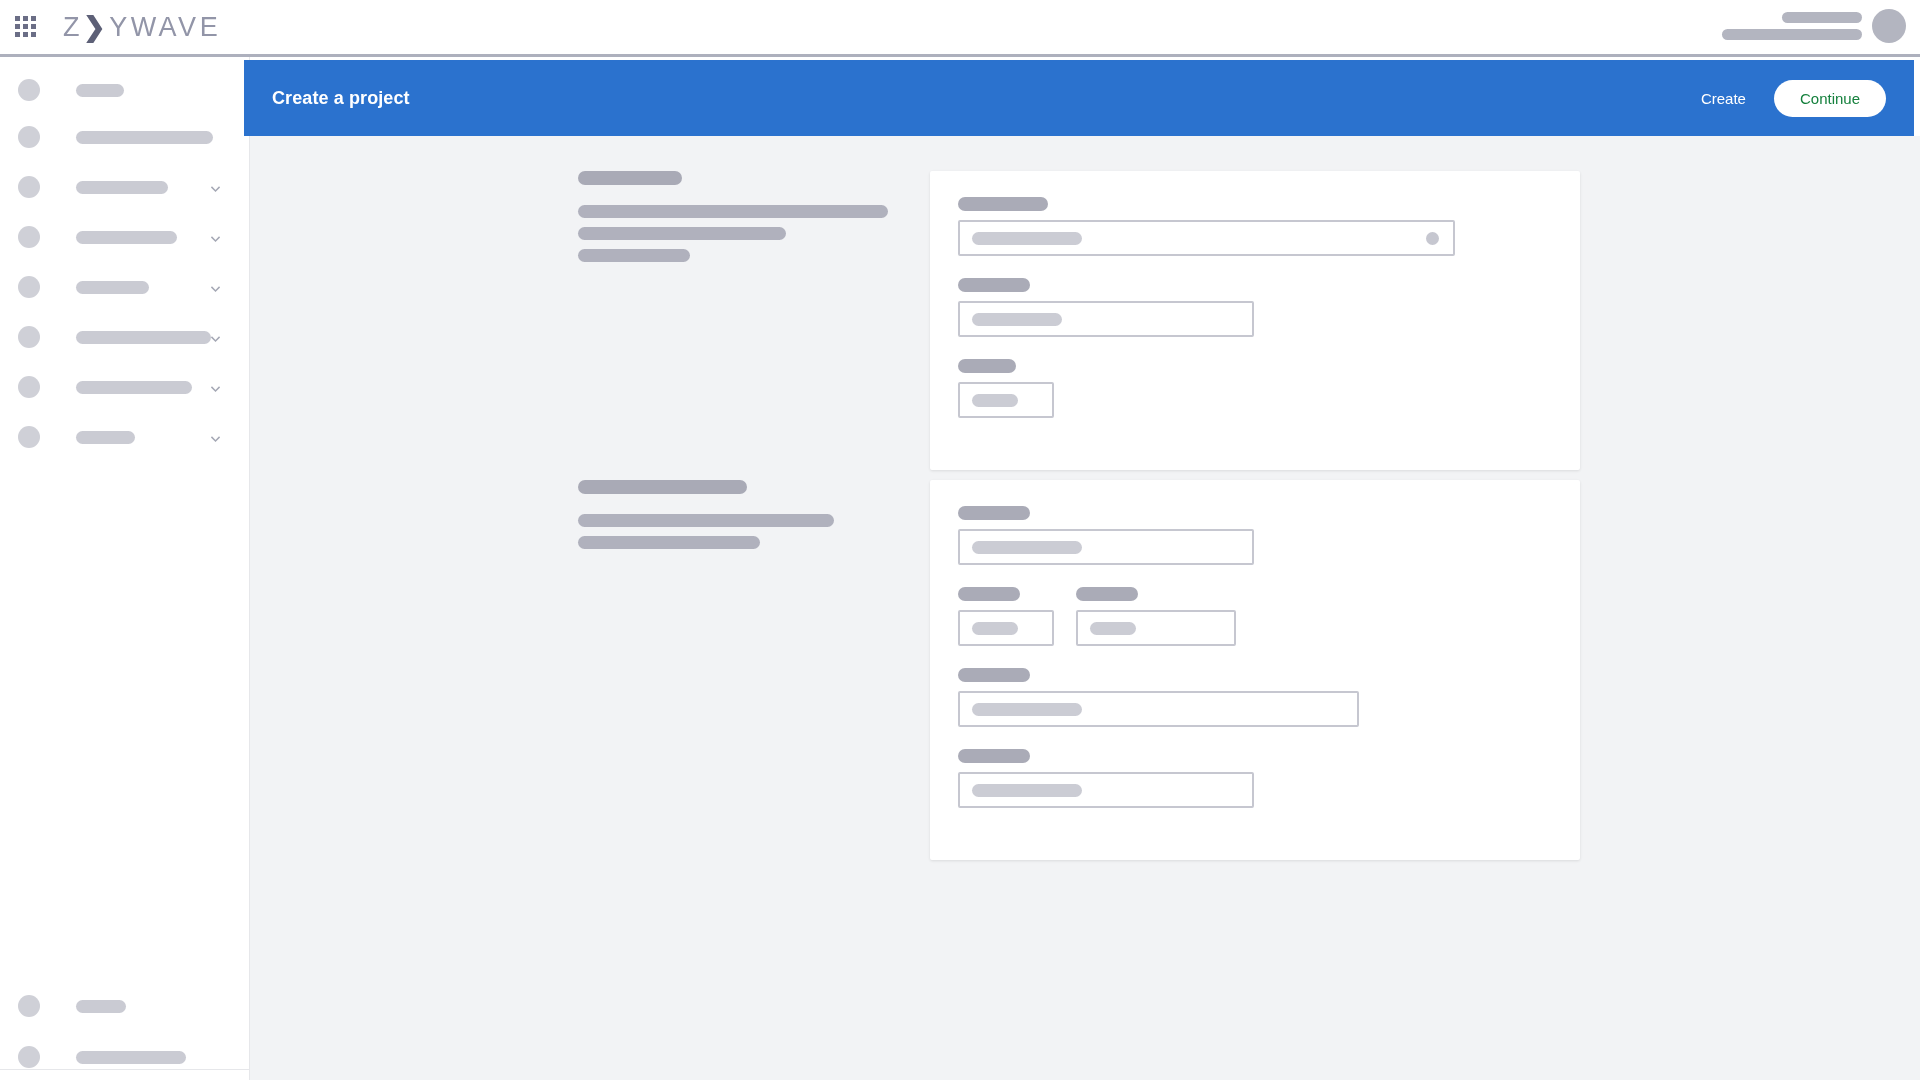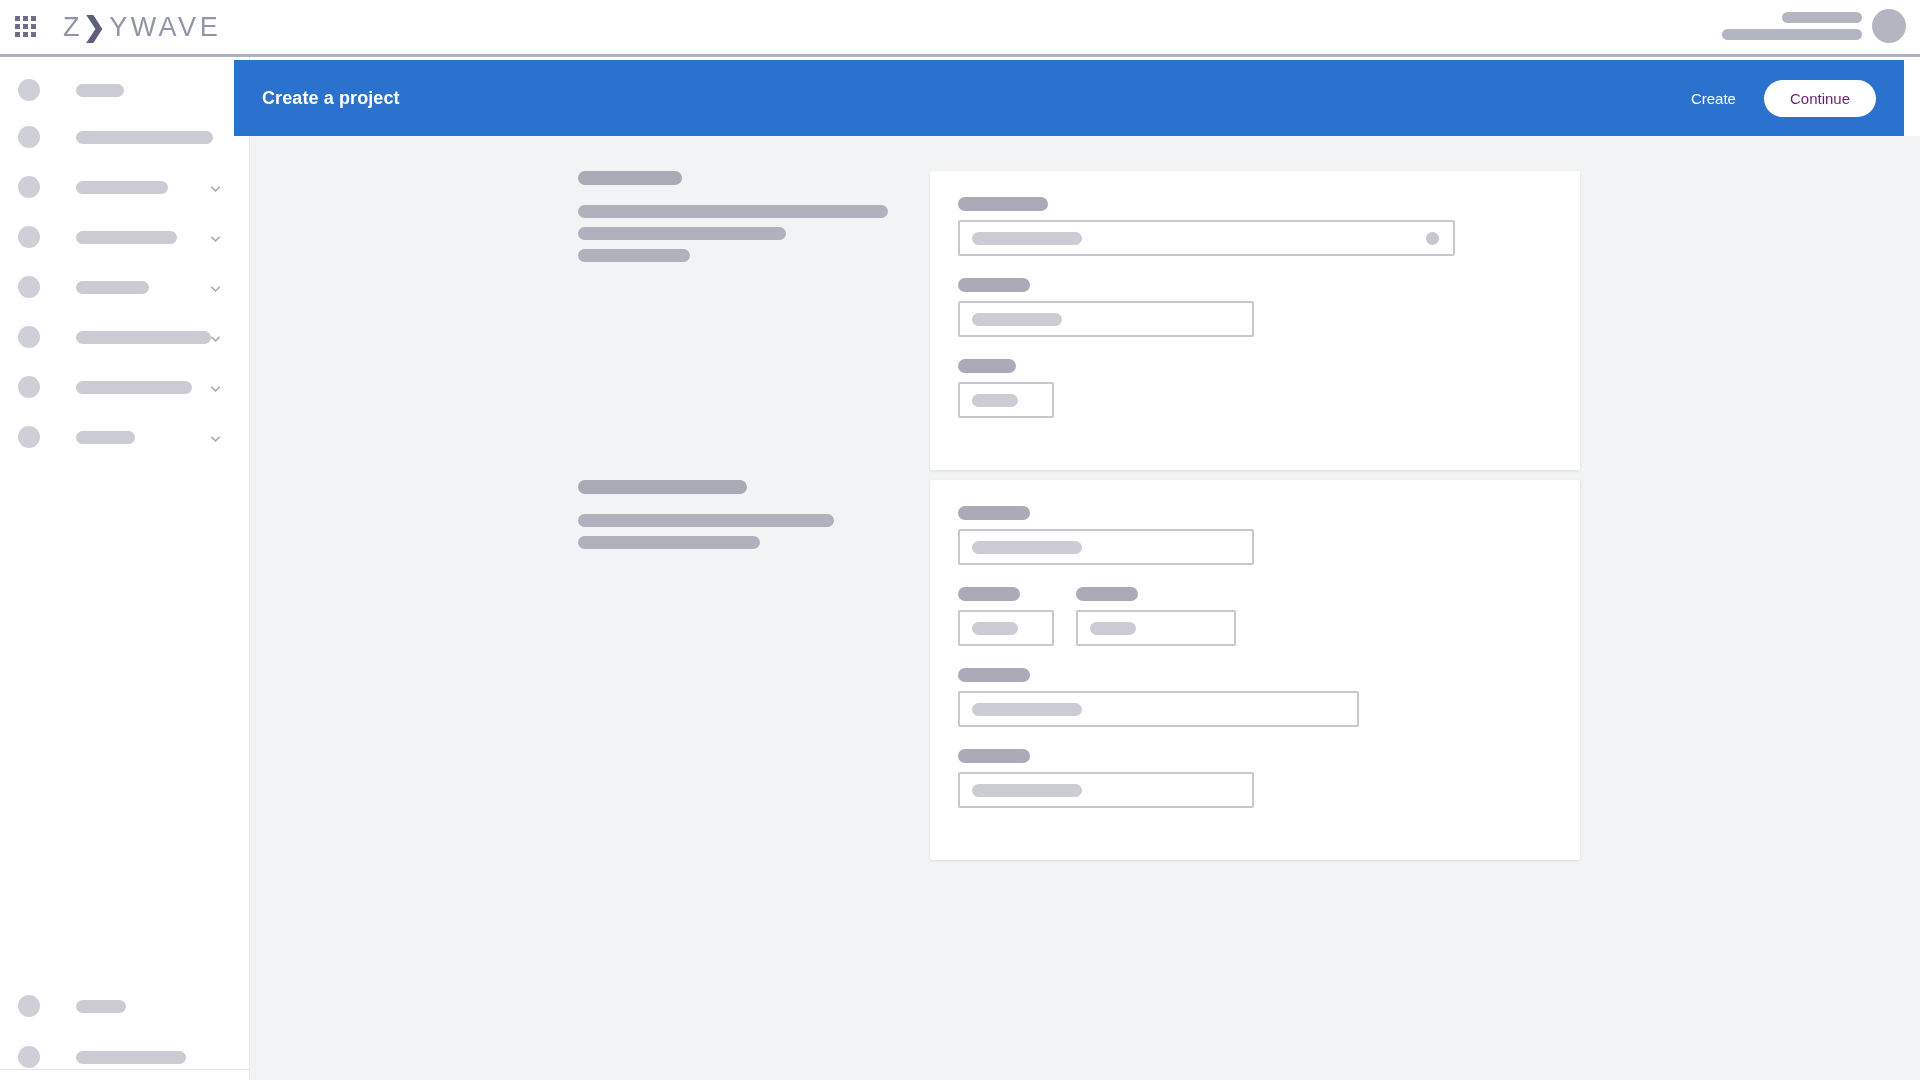--- a/index.html
+++ b/index.html
@@ -122,21 +122,21 @@
     left: 0;
     width: 250px;
     height: 1px;
     background: #e6e7ea;
   }
 
   
   .blue-bar {
     position: absolute;
     top: 60px;
-    left: 234px;
+    left: 244px;
     width: 1670px;
     height: 76px;
     background: #2b72ce;
     display: flex;
     align-items: center;
   }
   .blue-title {
     margin-left: 28px;
     color: #ffffff;
     font-size: 18px;
@@ -154,21 +154,21 @@
     color: #ffffff;
     font-size: 15px;
     background: none;
     border: none;
     cursor: pointer;
     font-family: inherit;
     padding: 8px 6px;
   }
   .btn-continue {
     background: #ffffff;
-    color: #701a75;
+    color: #15803d;
     font-size: 15px;
     border: none;
     border-radius: 20px;
     padding: 10px 26px;
     cursor: pointer;
     font-family: inherit;
   }
 
   
   .content {

